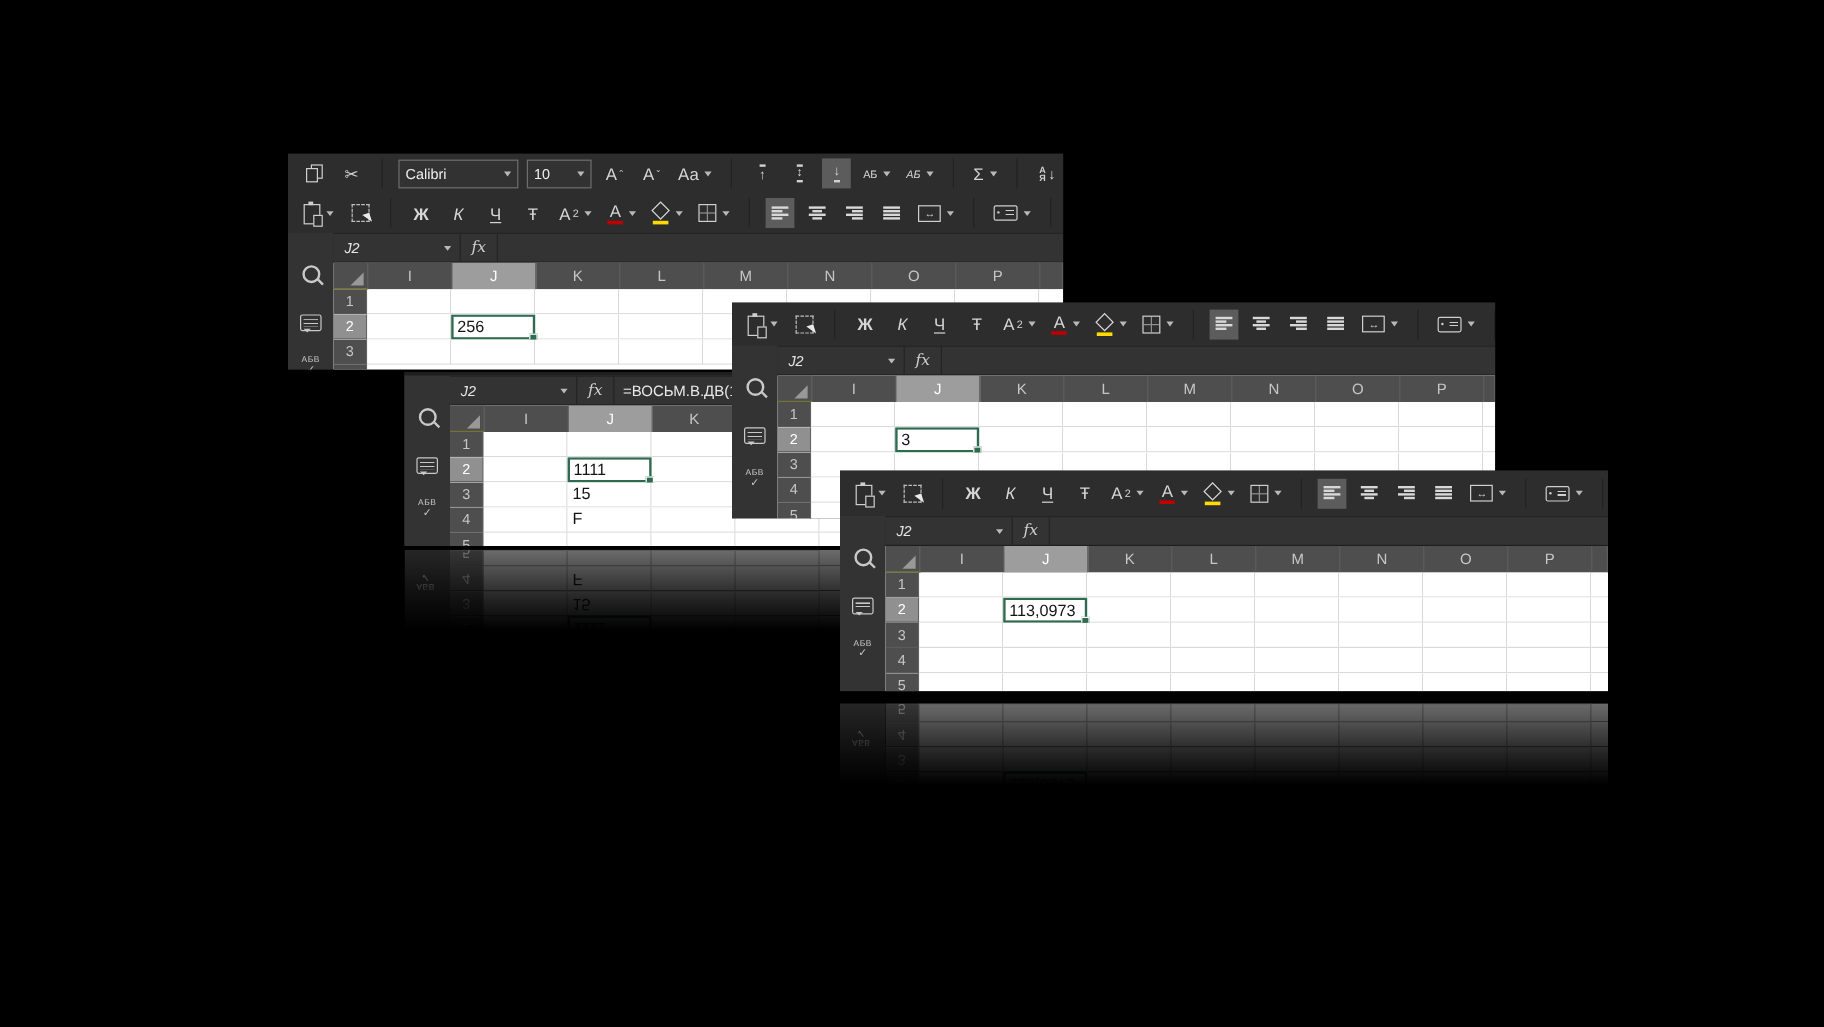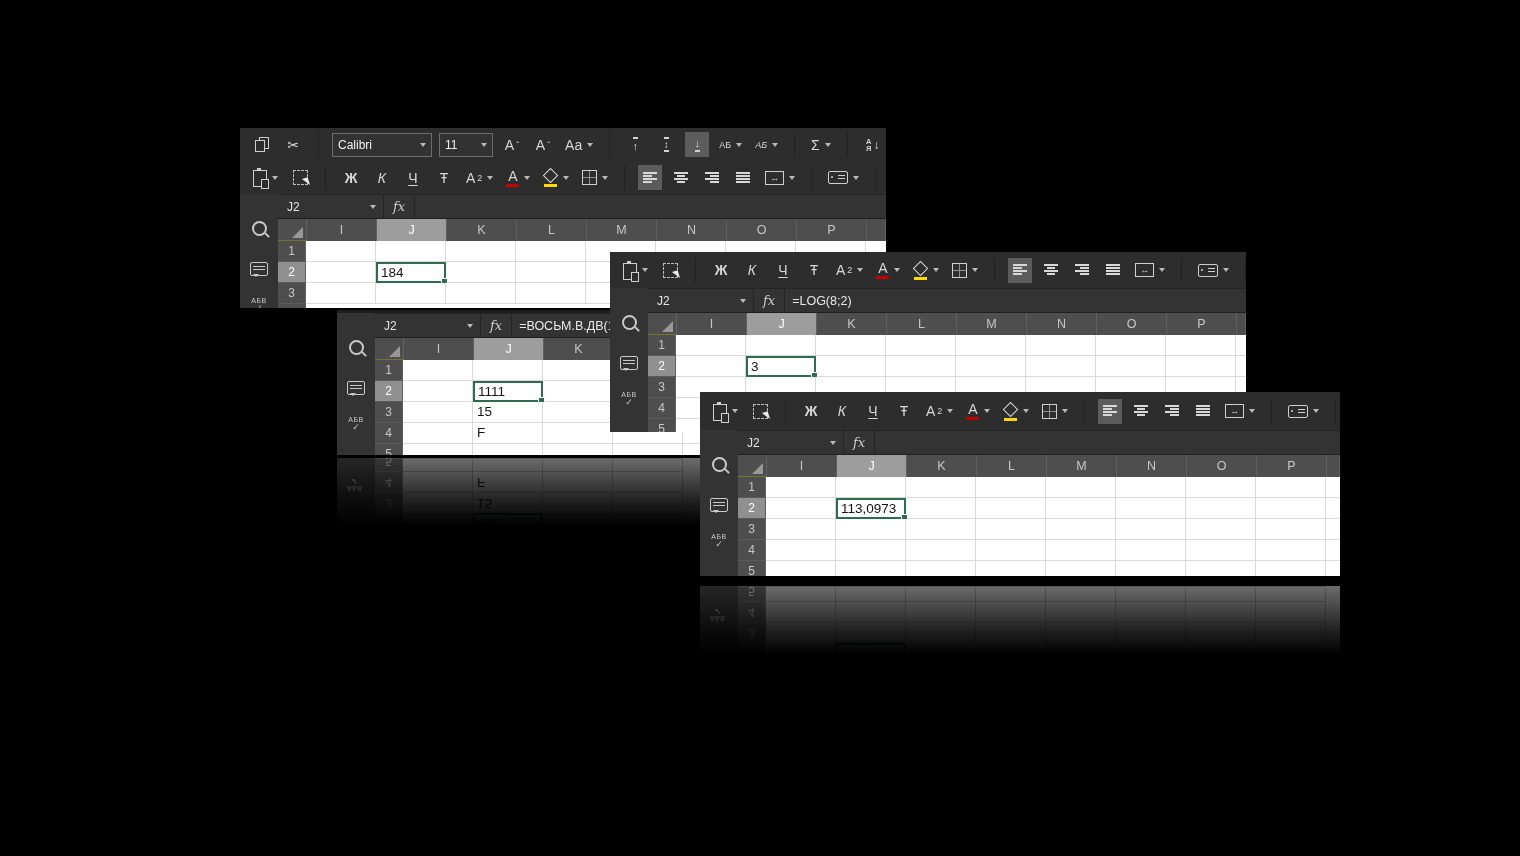--- a/index.html
+++ b/index.html
@@ -73,21 +73,21 @@
   .sarr{font-size:12px;line-height:12px;}
   .mini{font-size:9px;}
 
   
   .contentrow{display:flex;}
   .side{width:38px;background:#333;display:flex;flex-direction:column;align-items:center;flex-shrink:0;}
   .side .s1{margin-top:27px;} .side .s2{margin-top:26px;} .side .s3{margin-top:21px;}
   .mainc{flex:1;display:flex;flex-direction:column;min-width:0;}
   .fbar{display:flex;align-items:center;height:23px;background:#333;border-top:1px solid #242424;
         border-bottom:1px solid #1f1f1f;flex-shrink:0;}
-  .namebox{display:flex;align-items:center;width:96px;padding-left:9px;color:#e5e5e5;font-size:12px;flex-shrink:0;}
+  .namebox{display:flex;align-items:center;width:96px;padding-left:9px;color:#e5e5e5;font-size:12px;flex-shrink:0;font-style:italic;}
   .namebox .chev{margin-left:auto;margin-right:7px;}
   .fx{font-family:"DejaVu Serif",serif;font-style:italic;color:#cfcfcf;font-size:13px;padding:0 9px;
       border-left:1px solid #242424;border-right:1px solid #242424;height:100%;display:flex;align-items:center;flex-shrink:0;}
   .ftext{flex:1;color:#e9e9e9;font-size:12.5px;padding-left:7px;white-space:nowrap;overflow:hidden;}
 
   .grid{flex:1;background:#fff;display:flex;flex-direction:column;overflow:hidden;}
   .ghead{display:flex;height:22px;background:#4e4e4e;flex-shrink:0;}
   .corner{width:28px;flex-shrink:0;position:relative;background:#4e4e4e;border-right:1px solid #616161;
           border-bottom:1px solid #70752f;}
   .corner::after{content:"";position:absolute;right:3px;bottom:2px;width:0;height:0;
@@ -139,21 +139,21 @@
         </span>
       <span class="rbtn">
           <span>✂</span>
         </span>
       <span class="rsep"></span>
       <span class="boxctl fontbox">
           <span>Calibri</span>
           <i class="chev"></i>
         </span>
       <span class="boxctl sizebox">
-          <span>11</span>
+          <span>10</span>
           <i class="chev"></i>
         </span>
       <span class="rbtn">
           <span>А</span>
           <sup class="mini">ˆ</sup>
         </span>
       <span class="rbtn">
           <span>А</span>
           <sup class="mini">ˇ</sup>
         </span>
@@ -305,21 +305,21 @@
               <span class="cell"></span>
               <span class="cell"></span>
               <span class="cell"></span>
               <span class="cell"></span>
               <span class="cell"></span>
               <span class="cellfill"></span>
           </div>
           <div class="grow">
             <span class="rowh sel">2</span>
             <span class="cell"></span>
-              <span class="cell selc">184</span>
+              <span class="cell selc">256</span>
               <span class="cell"></span>
               <span class="cell"></span>
               <span class="cell"></span>
               <span class="cell"></span>
               <span class="cell"></span>
               <span class="cell"></span>
               <span class="cellfill"></span>
           </div>
           <div class="grow">
             <span class="rowh">3</span>
@@ -499,21 +499,20 @@
             <span class="c">✓</span>
           </span>
       </div>
       <div class="mainc">
         <div class="fbar">
           <span class="namebox">
               <span>J2</span>
               <i class="chev"></i>
             </span>
           <span class="fx">fx</span>
-          <span class="ftext">=LOG(8;2)</span>
         </div>
         <div class="grid">
           <div class="ghead">
             <span class="corner"></span>
             <span class="gcol">I</span>
             <span class="gcol sel">J</span>
             <span class="gcol">K</span>
             <span class="gcol">L</span>
             <span class="gcol">M</span>
             <span class="gcol">N</span>

